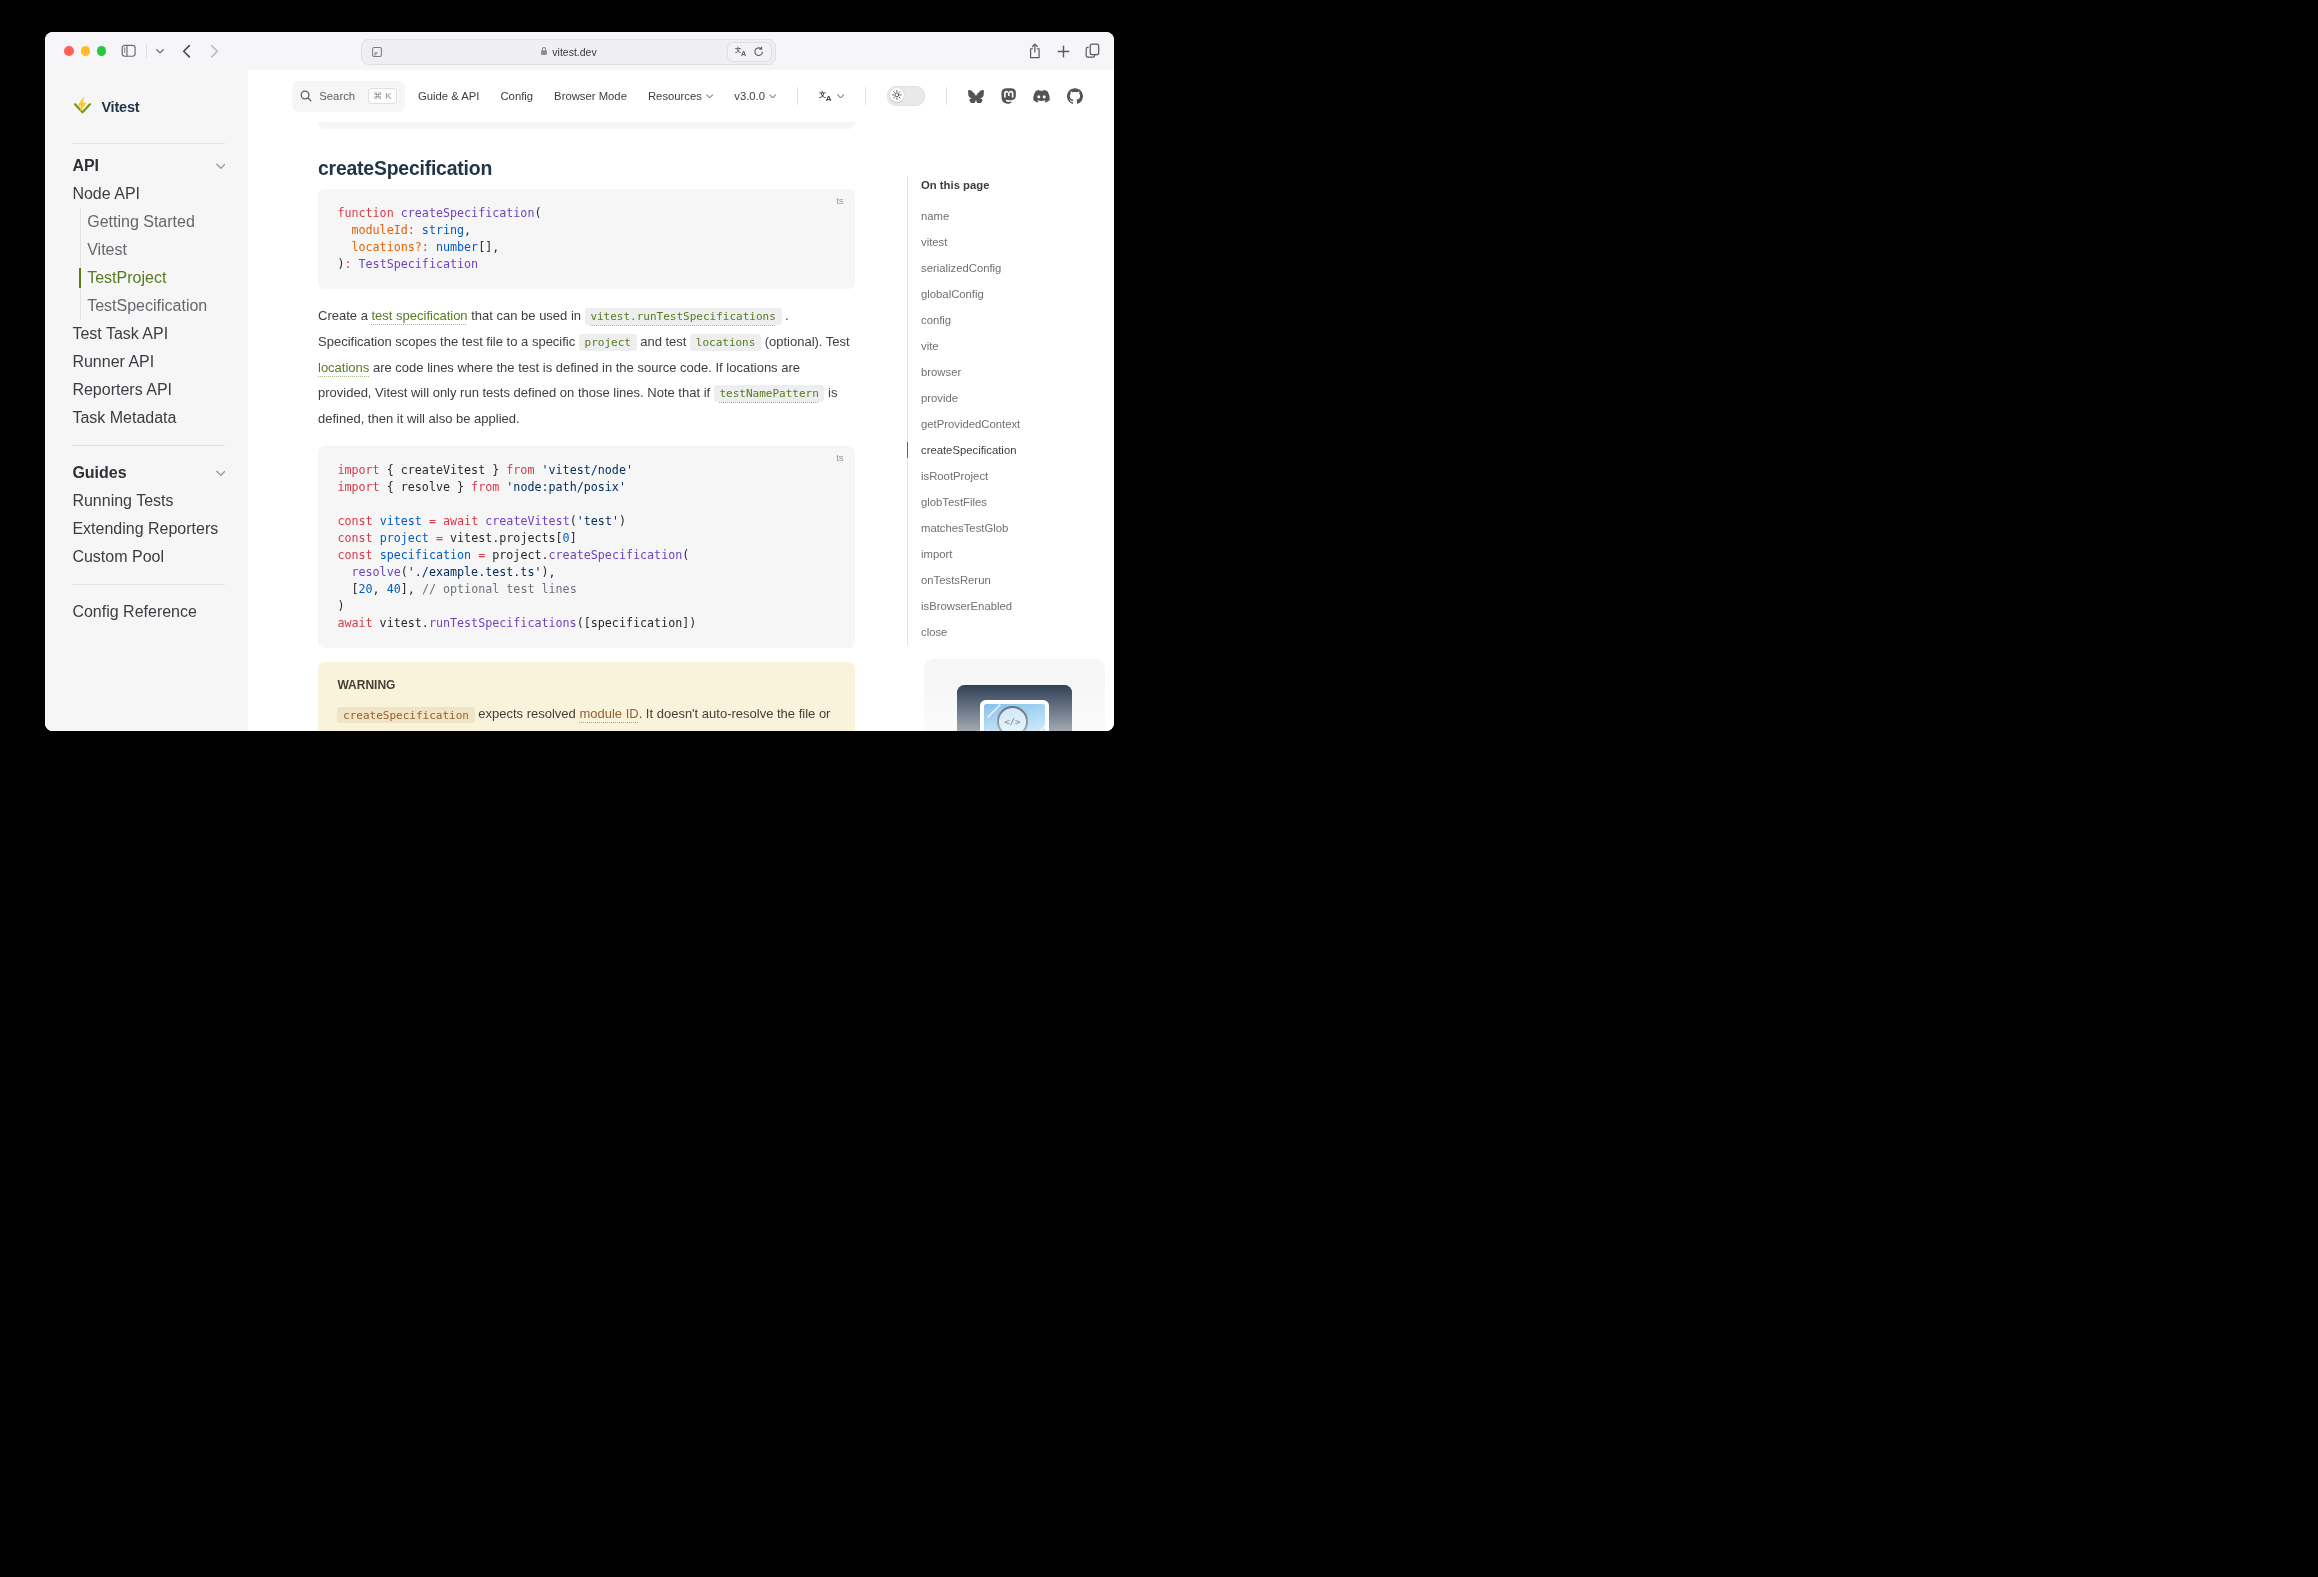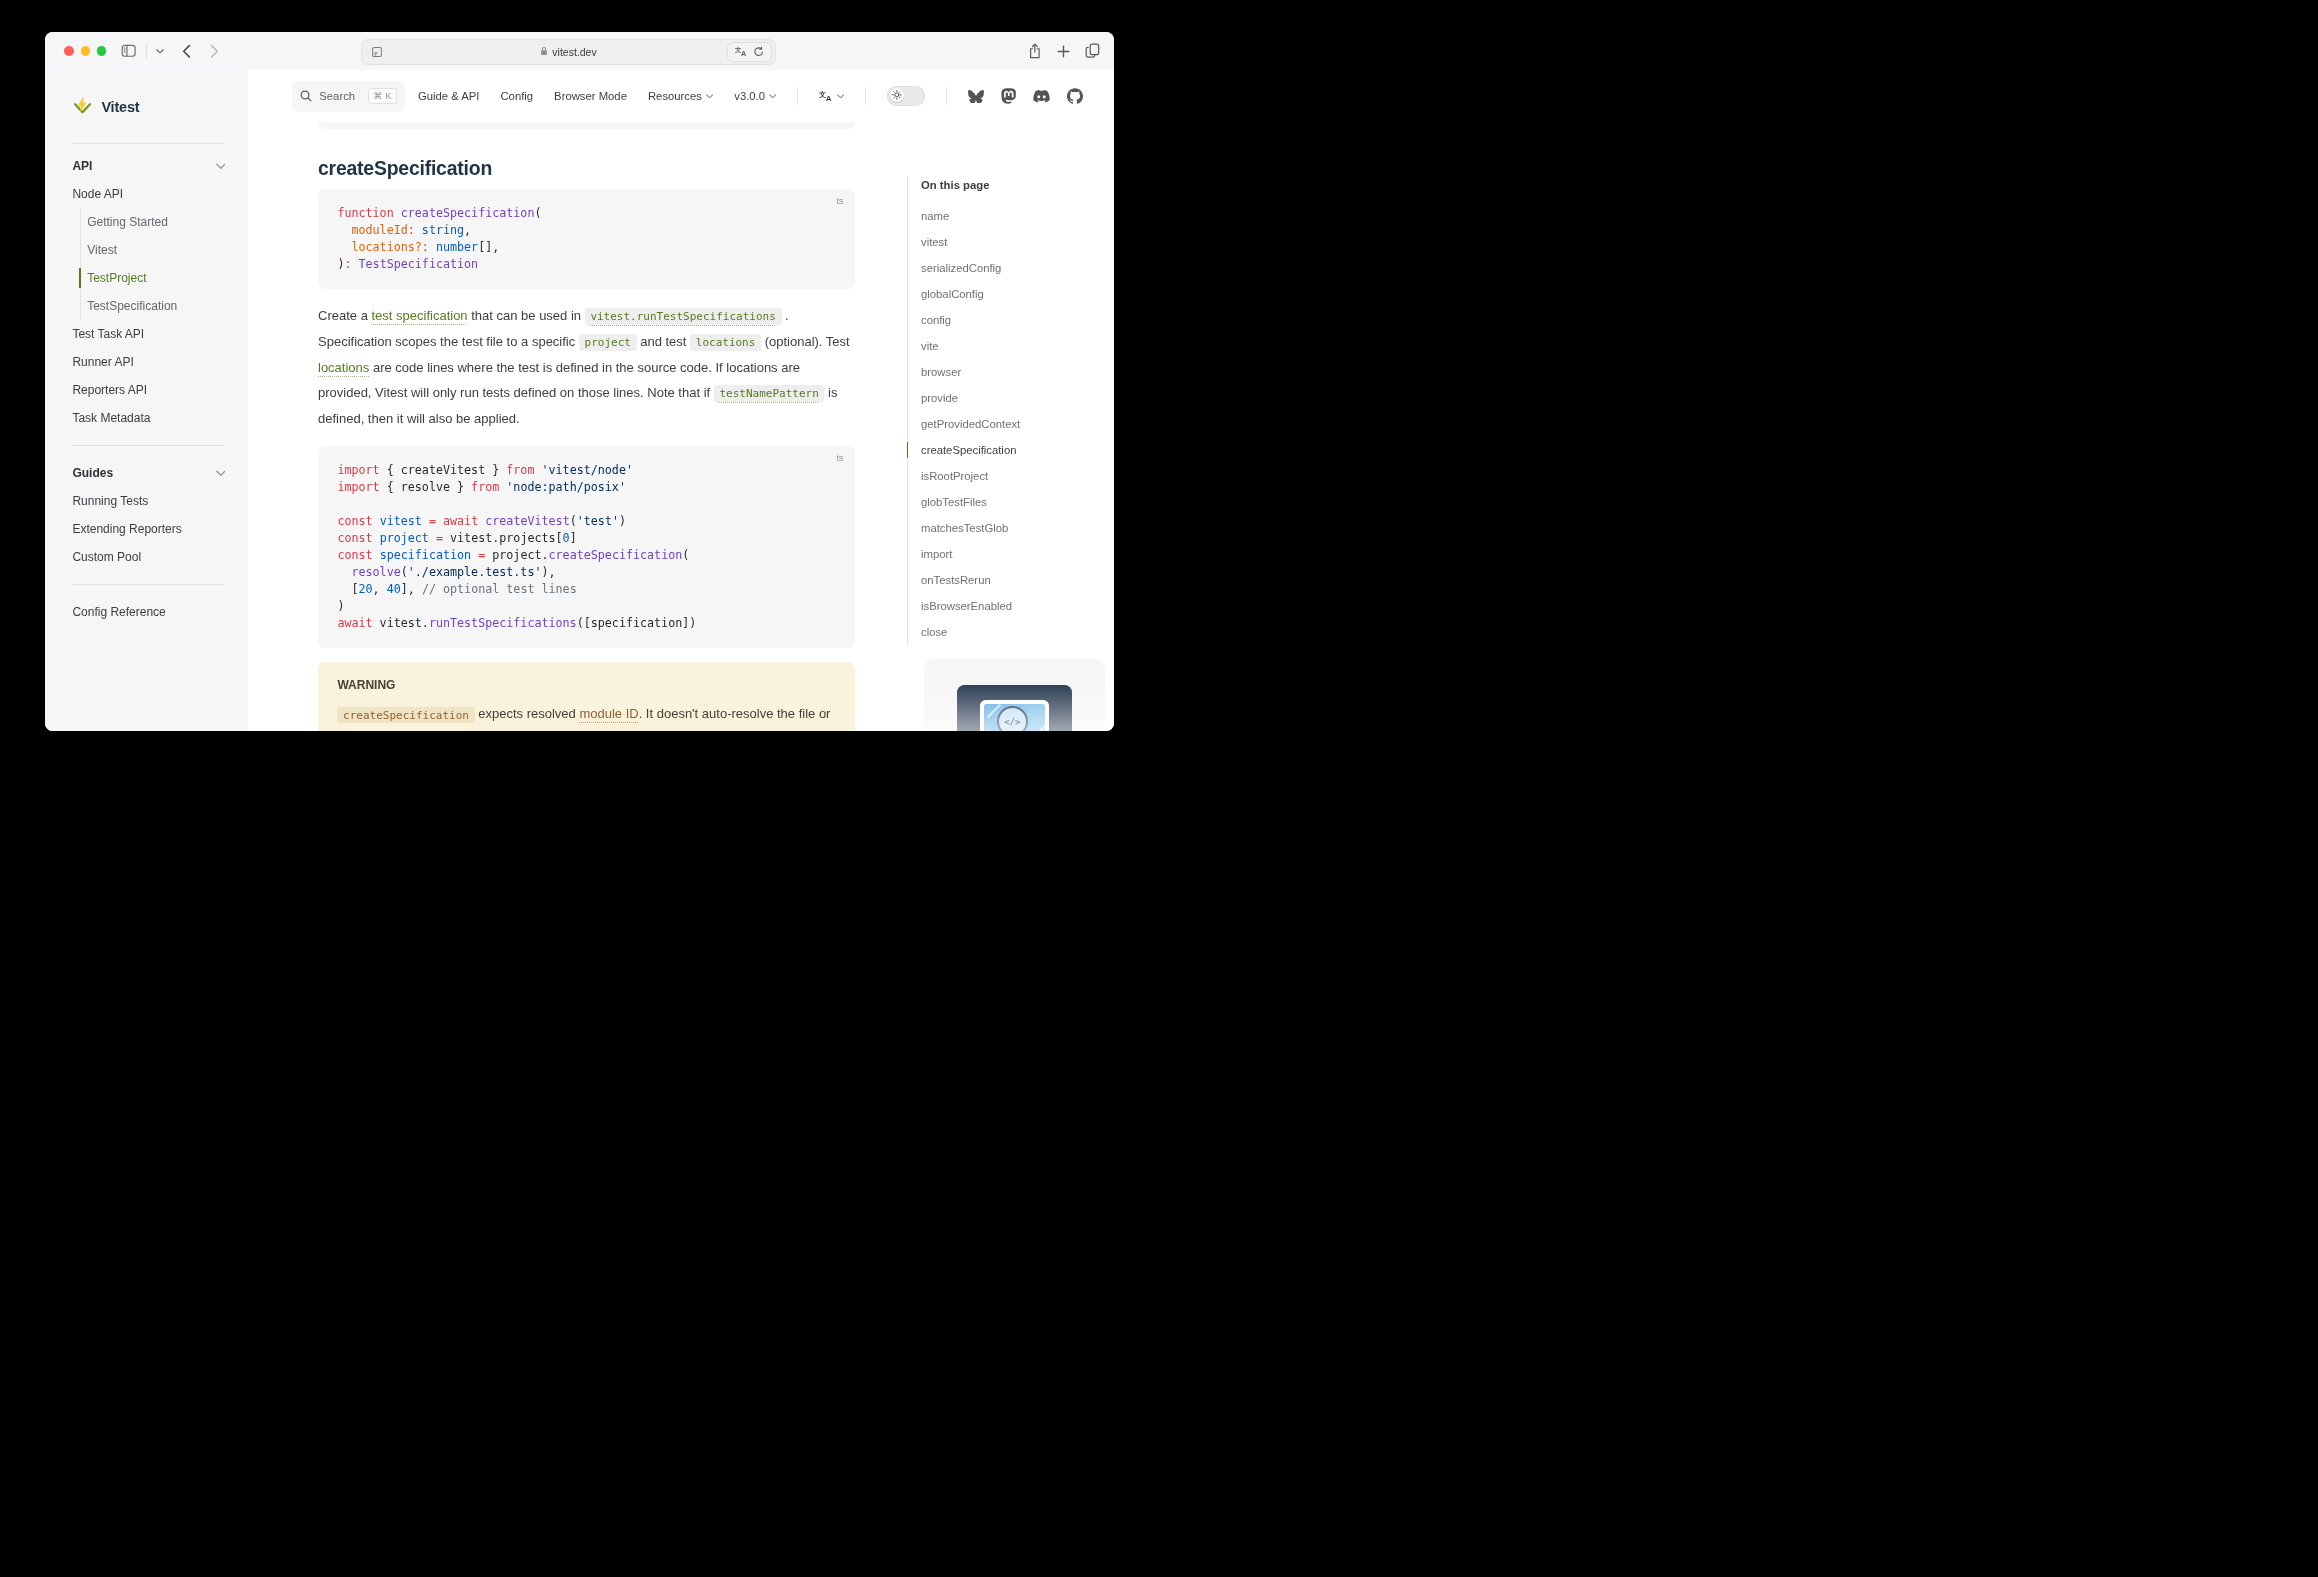--- a/index.html
+++ b/index.html
@@ -22,21 +22,21 @@
   .url-right{margin-left:auto;margin-right:3.2px;z-index:2;display:flex;align-items:center;gap:6.5px;
              border:0.8px solid #dfdee3;background:#f3f2f5;border-radius:5.7px;height:18px;padding:0 6.5px;color:#5f5e64;}
   .right-icons{position:absolute;right:13.7px;top:0;height:38px;display:flex;align-items:center;gap:15.3px;color:#59585f;}
   
   .page{position:absolute;top:38px;left:0;right:0;bottom:0;background:#fff;}
   .sidebar{position:absolute;left:0;top:0;bottom:0;width:203px;background:#f6f6f7;
            padding:0 22.6px 0 27.4px;box-sizing:border-box;}
   .logo-row{height:73px;display:flex;align-items:center;gap:8px;border-bottom:0.8px solid #e2e2e3;}
   .logo-text{font-size:14.5px;font-weight:700;color:#213547;letter-spacing:-0.2px;}
   .sb-body{padding-top:8px;}
-  .sb-row{height:28px;display:flex;align-items:center;font-size:12px;}
+  .sb-row{height:28px;display:flex;align-items:center;font-size:16px;}
   .sb-section{font-weight:700;color:#2f2f35;justify-content:space-between;cursor:pointer;}
   .sb-group{font-weight:500;color:#3c3c43;cursor:pointer;}
   .nest{margin-left:7.3px;border-left:0.8px solid #e2e2e3;}
   .nest .sb-item{padding-left:6.5px;font-weight:500;color:#66666d;position:relative;cursor:pointer;}
   .nest .sb-item.active{color:var(--brand);}
   .nest .sb-item.active::before{content:"";position:absolute;left:-1.6px;top:4px;bottom:4px;width:1.6px;background:var(--brand);}
   .sb-div{border-top:0.8px solid #e2e2e3;margin:13px 0;}
   
   .main{position:absolute;left:203px;top:0;right:0;bottom:0;}
   .nav{height:52px;display:flex;align-items:center;padding-right:31px;}

